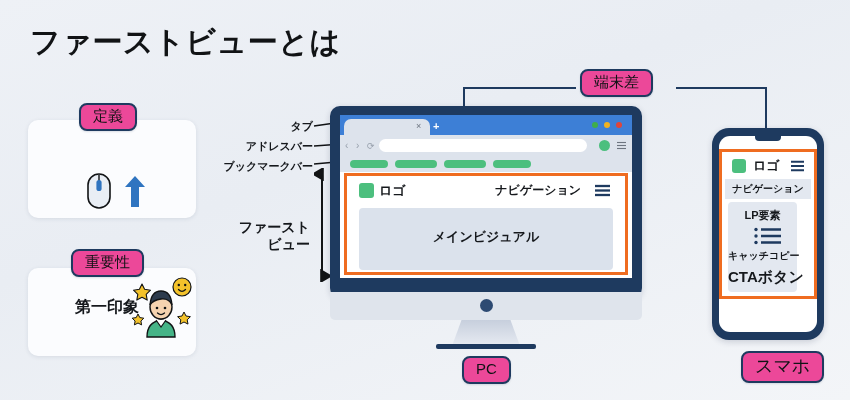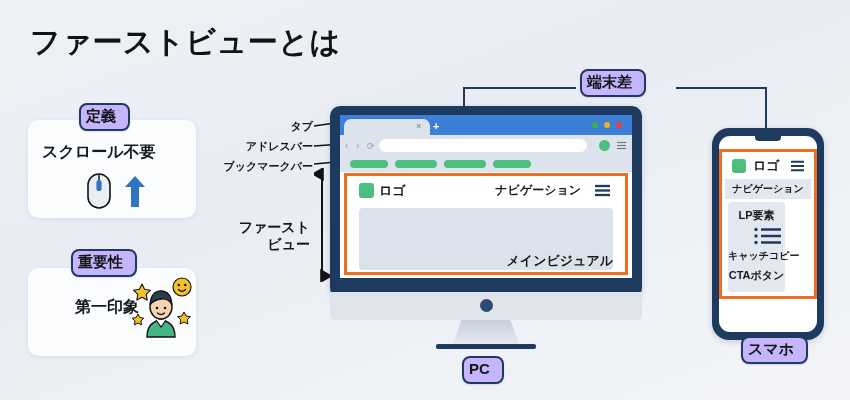--- a/index.html
+++ b/index.html
@@ -31,27 +31,27 @@
     position: absolute;
     background: #fbfcfe;
     border-radius: 10px;
     box-shadow: 0 1px 4px rgba(30,45,80,0.10);
   }
   #card-definition { left: 28px; top: 120px; width: 168px; height: 98px; }
   #card-importance { left: 28px; top: 268px; width: 168px; height: 88px; }
 
   .pill {
     position: absolute;
-    background: #c4b5fd;
+    background: #ec4899;
     border: 2px solid #1e3a5f;
     border-radius: 8px;
     font-size: 15px;
-    font-weight: 700;
+    font-weight: 400;
     color: #111315;
-    padding: 2px 12px 3px 5px;
+    padding: 2px 12px 3px 12px;
     line-height: 1.25;
     white-space: nowrap;
     box-shadow: 0 1px 2px rgba(30,45,80,0.14);
   }
   #pill-definition { left: 79px; top: 103px; }
   #pill-importance { left: 71px; top: 249px; }
 
   .card-heading {
     position: absolute;
     font-size: 16px;
@@ -240,22 +240,22 @@
     width: 17px; height: 13px;
   }
   #pc-mainvisual {
     position: absolute; left: 12px; top: 32px;
     width: 254px; height: 62px;
     background: #dbe2ec;
     border-radius: 4px;
   }
   #pc-mainvisual-label {
     position: absolute; left: 0; right: 0; top: 20px;
-    text-align: right;
-    font-size: 13px; font-weight: 900; color: #15181c; margin-top: 24px;
+    text-align: center;
+    font-size: 13px; font-weight: 900; color: #15181c;
   }
 
   
   #phone-body {
     position: absolute;
     left: 712px; top: 128px;
     width: 112px; height: 212px;
     background: #1e3a5f;
     border-radius: 17px;
     box-shadow: 0 2px 6px rgba(25,40,70,0.18);
@@ -301,57 +301,56 @@
     width: 86px; height: 20px;
     background: #e3e8f0;
   }
   #phone-nav-label {
     position: absolute; left: 0; right: 0; top: 3px;
     text-align: center;
     font-size: 10px; font-weight: 900; color: #15181c;
   }
   #phone-content-card {
     position: absolute; left: 6px; top: 50px;
-    width: 57px; height: 90px;
+    width: 69px; height: 90px;
     background: #e3e8f0;
     border-radius: 4px;
   }
   #phone-lp-label {
     position: absolute; left: 0; right: 0; top: 6px;
     text-align: center; font-size: 11px; font-weight: 900; color: #15181c;
   }
   #phone-list-icon {
     position: absolute; left: 26px; top: 25px;
     width: 28px; height: 18px;
   }
   #phone-catch-label {
     position: absolute; left: 0; right: 0; top: 47px;
     text-align: center; font-size: 10px; font-weight: 700; color: #15181c;
     white-space: nowrap;
   }
   #phone-cta-label {
     position: absolute; left: 0; right: 0; top: 66px;
-    text-align: center; font-size: 11px; font-weight: 900; color: #15181c;
+    text-align: center; font-size: 15px; font-weight: 900; color: #15181c;
     white-space: nowrap;
   }
 
   
   #pill-pc   { left: 462px; top: 356px; font-size: 15px; }
-  #pill-sp   { left: 741px; top: 336px; font-size: 15px; }
+  #pill-sp   { left: 741px; top: 351px; font-size: 18px; }
 </style>
 </head>
 <body>
 
 <div class="stage">
 
   <div id="page-title">ファーストビューとは</div>
 
   <div id="card-definition" class="card"></div>
   <div id="pill-definition" class="pill">定義</div>
-  <div id="heading-noscroll" class="card-heading">スクロール不要</div>
 
   <svg id="mouse-icon" viewBox="0 0 26 38">
     <rect x="2" y="2" width="22" height="34" rx="11" fill="#e9eef5" stroke="#111315" stroke-width="1.6"></rect>
     <line x1="13" y1="3" x2="13" y2="12" stroke="#111315" stroke-width="1.4"></line>
     <rect x="10.4" y="8" width="5.2" height="11" rx="2.6" fill="#2f74c0"></rect>
   </svg>
 
   <svg id="up-arrow-icon" viewBox="0 0 24 38">
     <path d="M12 4 L22 15 L16 15 L16 35 L8 35 L8 15 L2 15 Z" fill="#2f74c0"></path>
   </svg>

